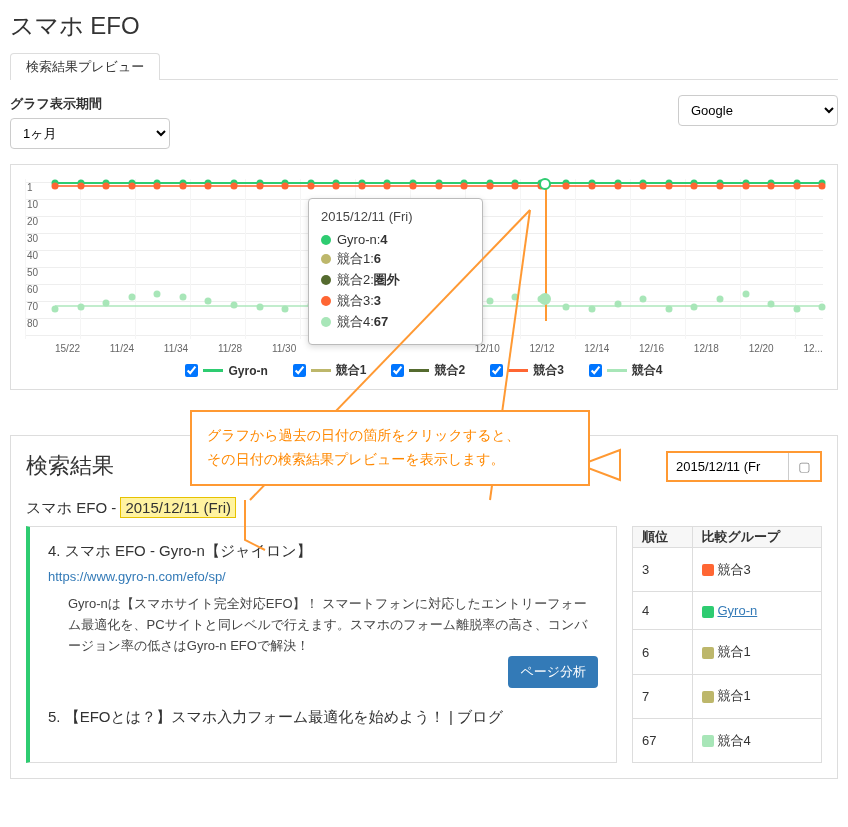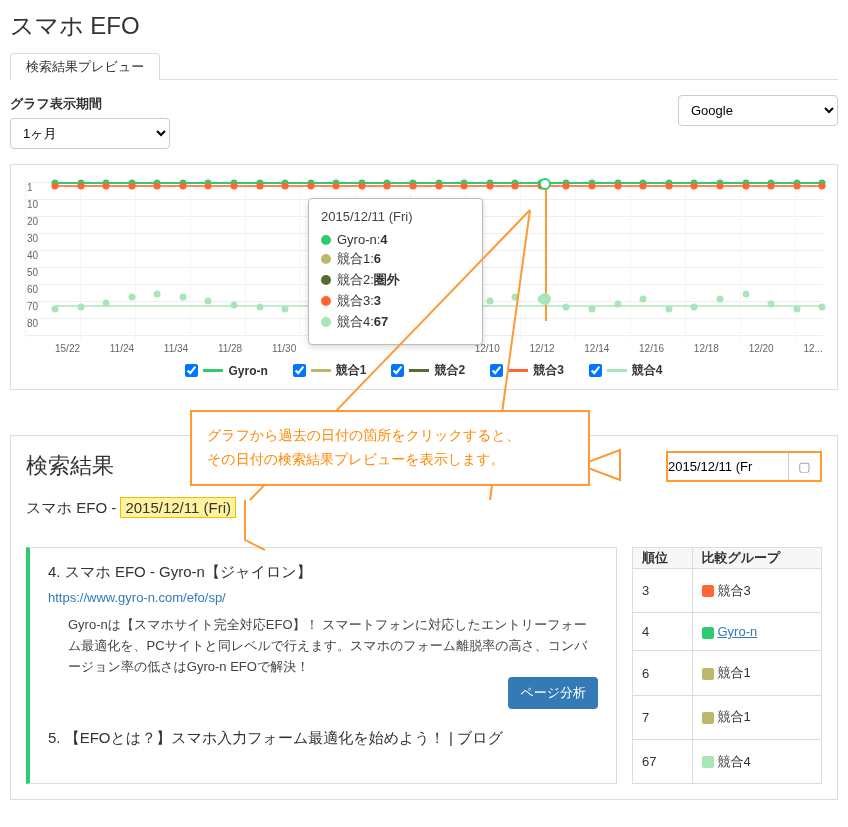--- a/index.html
+++ b/index.html
@@ -31,24 +31,24 @@
 .tooltip-row{display:flex;align-items:center;gap:6px;margin:3px 0}
 .swatch{display:inline-block;width:10px;height:10px;border-radius:50%}
 .legend{display:flex;justify-content:center;gap:25px;margin-top:8px;font-size:12px}
 .legend-item{display:flex;align-items:center;gap:5px}
 .legend-item input{margin:0}
 .legend-swatch{display:inline-block;width:20px;height:3px}
 .callout-box{position:absolute;left:190px;top:410px;width:400px;border:2px solid #ff9933;background:#fff;padding:12px 15px;color:#ff8800;font-size:14px;line-height:1.7;z-index:10}
 .callout-svg{position:absolute;pointer-events:none;z-index:9}
 .results-panel{border:1px solid #ddd;padding:15px;background:#fff;position:relative;margin-top:45px}
 .date-picker{position:absolute;right:15px;top:15px;border:2px solid #ff9933;display:flex;align-items:stretch;background:#fff}
-.date-picker input{border:none;padding:6px 0;width:120px;font-size:13px;outline:none}
+.date-picker input{border:none;padding:6px 8px;width:120px;font-size:13px;outline:none}
 .date-picker .cal-icon{width:32px;display:flex;align-items:center;justify-content:center;border-left:1px solid #ccc;color:#888}
 .results-panel h2{font-size:22px;margin-bottom:18px;font-weight:normal}
-.subtitle{font-size:15px;margin-bottom:29px}
+.subtitle{font-size:15px;margin-bottom:8px}
 .highlight{background:#fff3a0;border:1px solid #e6c200;padding:1px 4px}
 .results-body{display:flex;gap:15px}
 .search-results{flex:1;border:1px solid #ddd;border-left:4px solid #2ecc71;padding:15px 18px;max-height:260px;overflow-y:auto}
 .result-item{margin-bottom:20px}
 .result-title{font-size:15px;margin-bottom:8px}
 .result-url{color:#337ab7;font-size:13px;margin-bottom:10px}
 .result-desc{font-size:13px;color:#444;line-height:1.6;margin-left:20px;}
 .btn-analyze{float:right;background:#337ab7;color:#fff;border:none;padding:7px 12px;border-radius:4px;font-size:13px;cursor:pointer}
 .rank-table{width:190px;border-collapse:collapse;font-size:13px}
 .rank-table th,.rank-table td{border:1px solid #ddd;padding:1px 9px;text-align:left}

